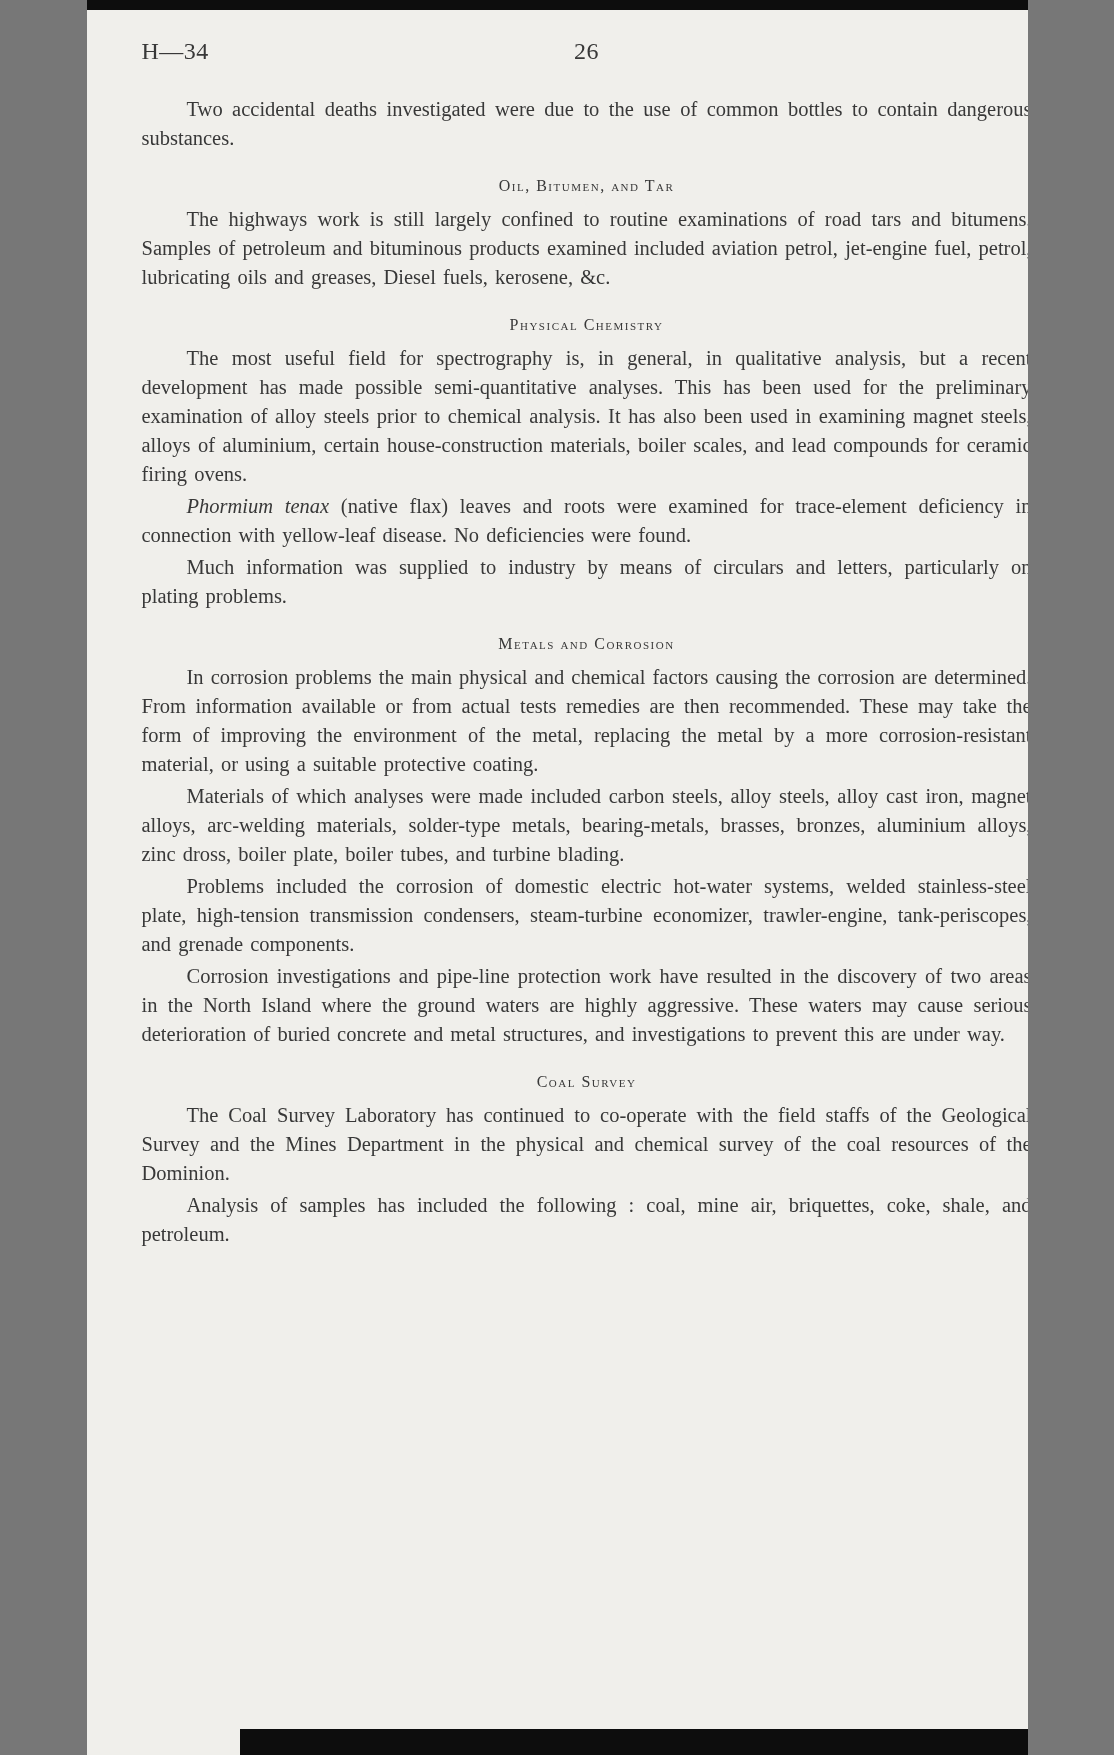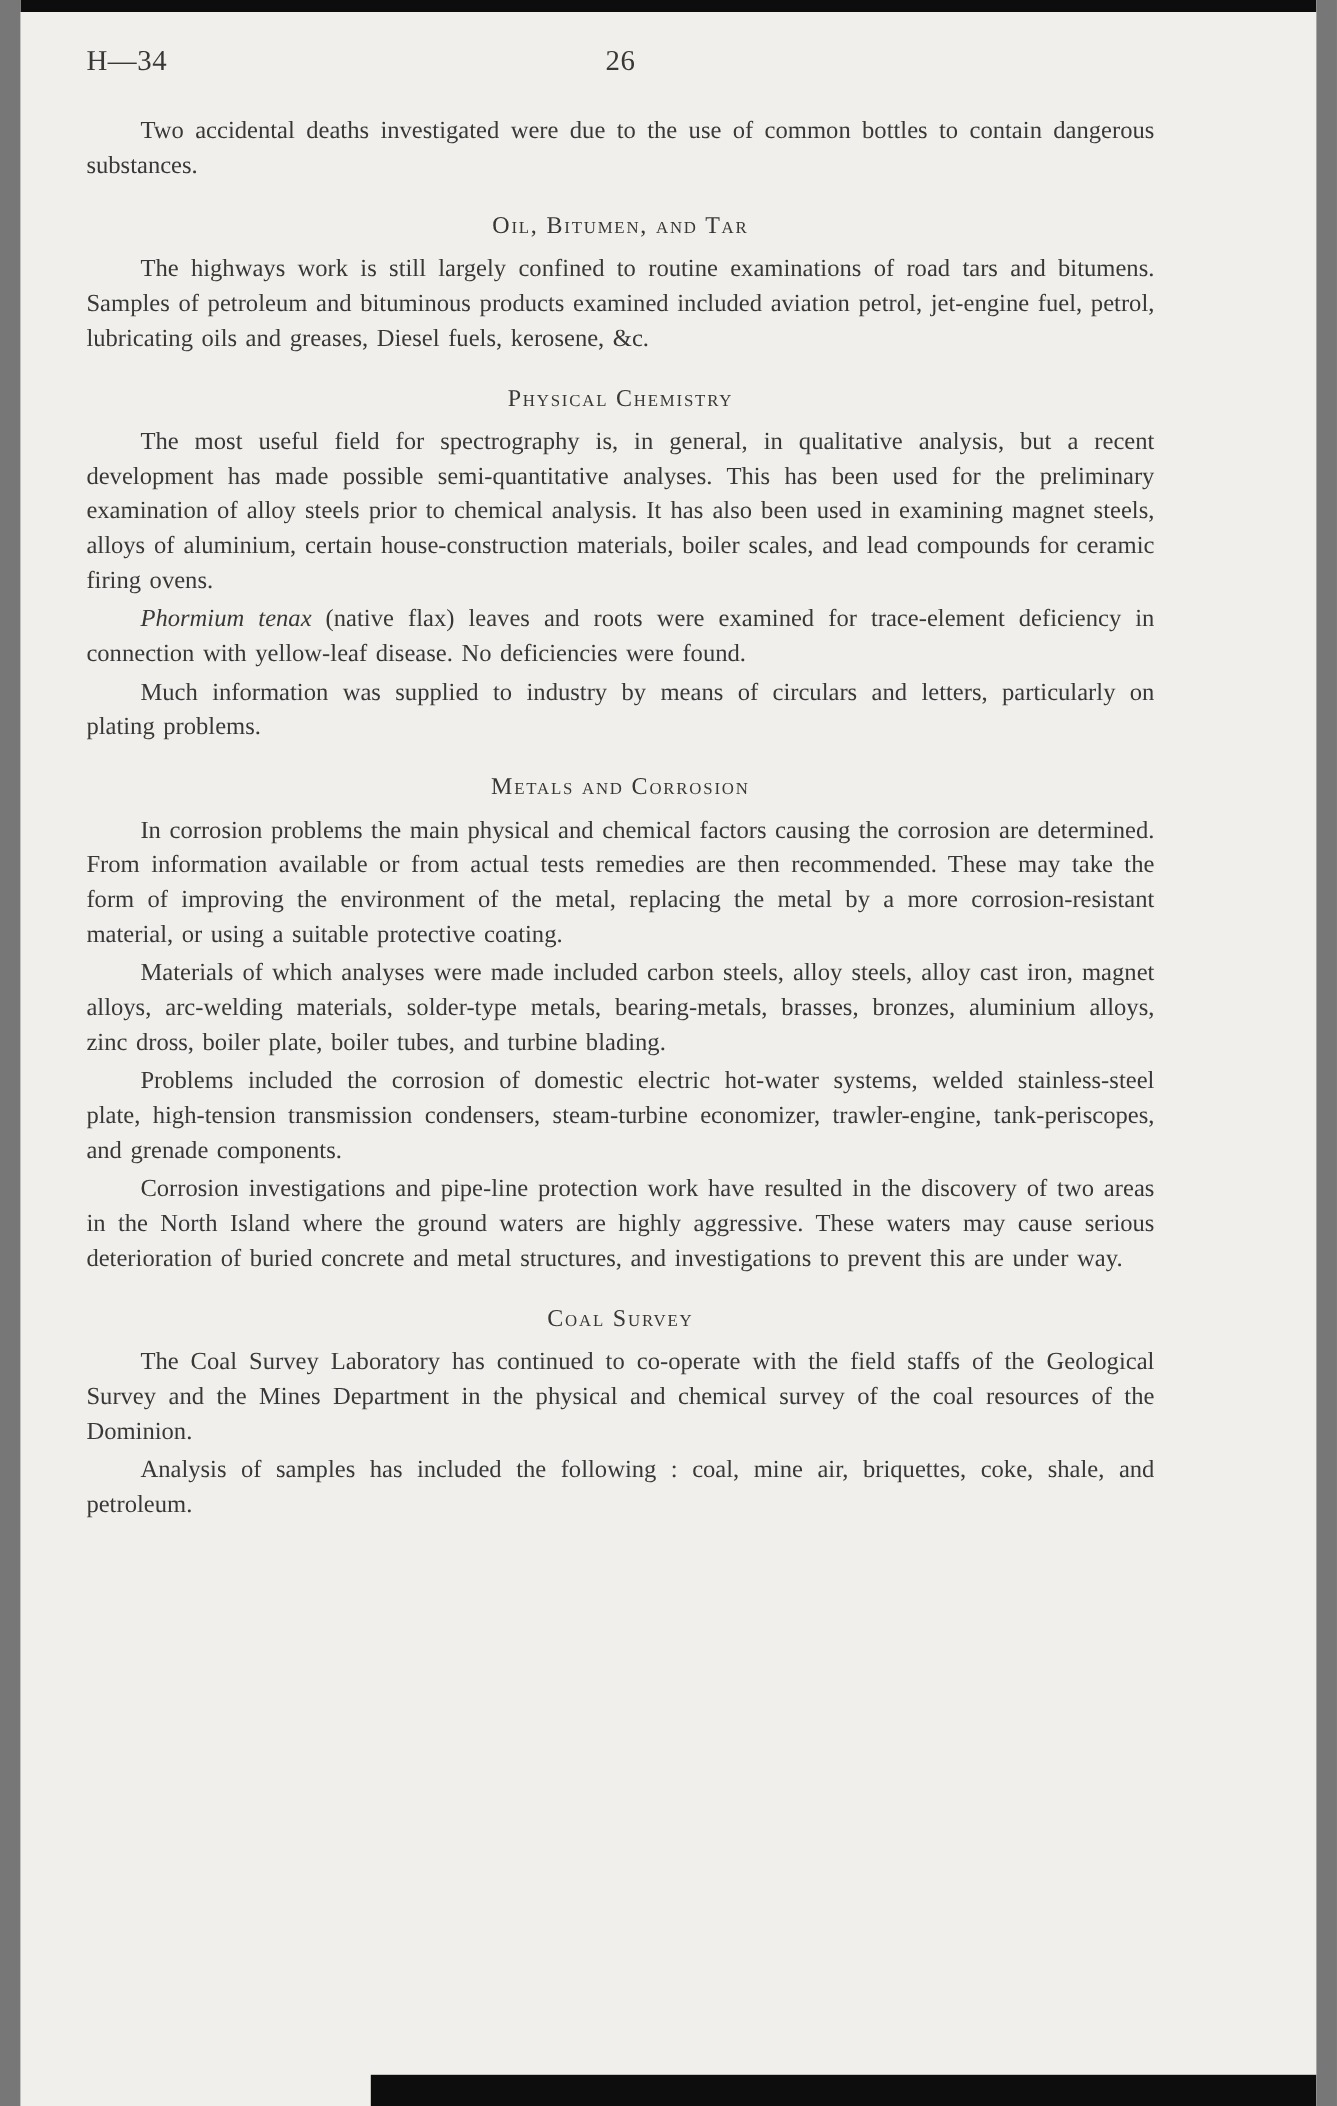--- a/index.html
+++ b/index.html
@@ -2,21 +2,21 @@
 <html><head>
 <meta charset="utf-8">
 <style>
   html, body {
     margin: 0;
     padding: 0;
     background: #777;
   }
   .page {
     position: relative;
-    width: 1080px;
+    width: 941px;
     height: 1755px;
     margin: 0 auto;
     background: #f0efeb;
     font-family: "Liberation Serif", "DejaVu Serif", serif;
     color: #383838;
     overflow: hidden;
   }
   .scan-bar-top {
     position: absolute;
     top: 0;
@@ -65,21 +65,21 @@
     line-height: 29px;
     text-align: justify;
     text-indent: 45px;
     word-spacing: 2px;
   }
   .italic {
     font-style: italic;
   }
   .section-heading {
     margin: 24px 0 10px 0;
-    font-size: 20px;
+    font-size: 16px;
     text-align: center;
     font-variant: small-caps;
     letter-spacing: 1.5px;
     text-indent: 0;
   }
 </style>
 </head>
 <body>
 
 <div class="page">

